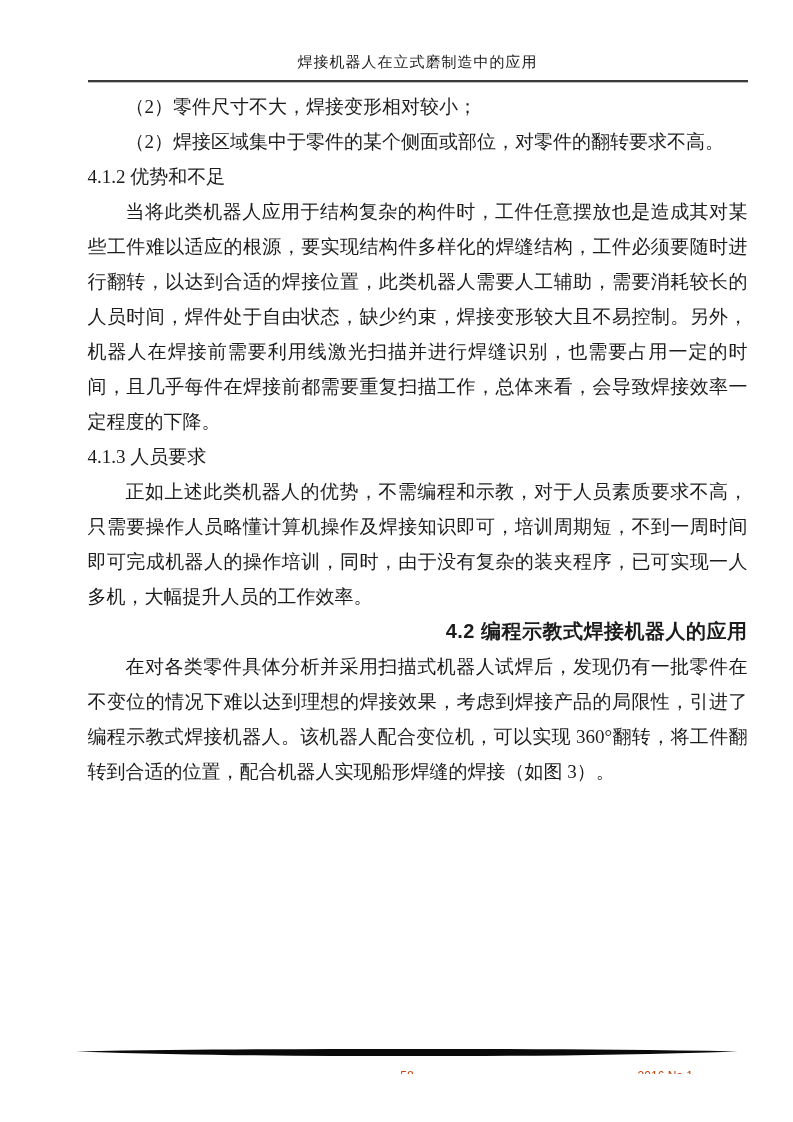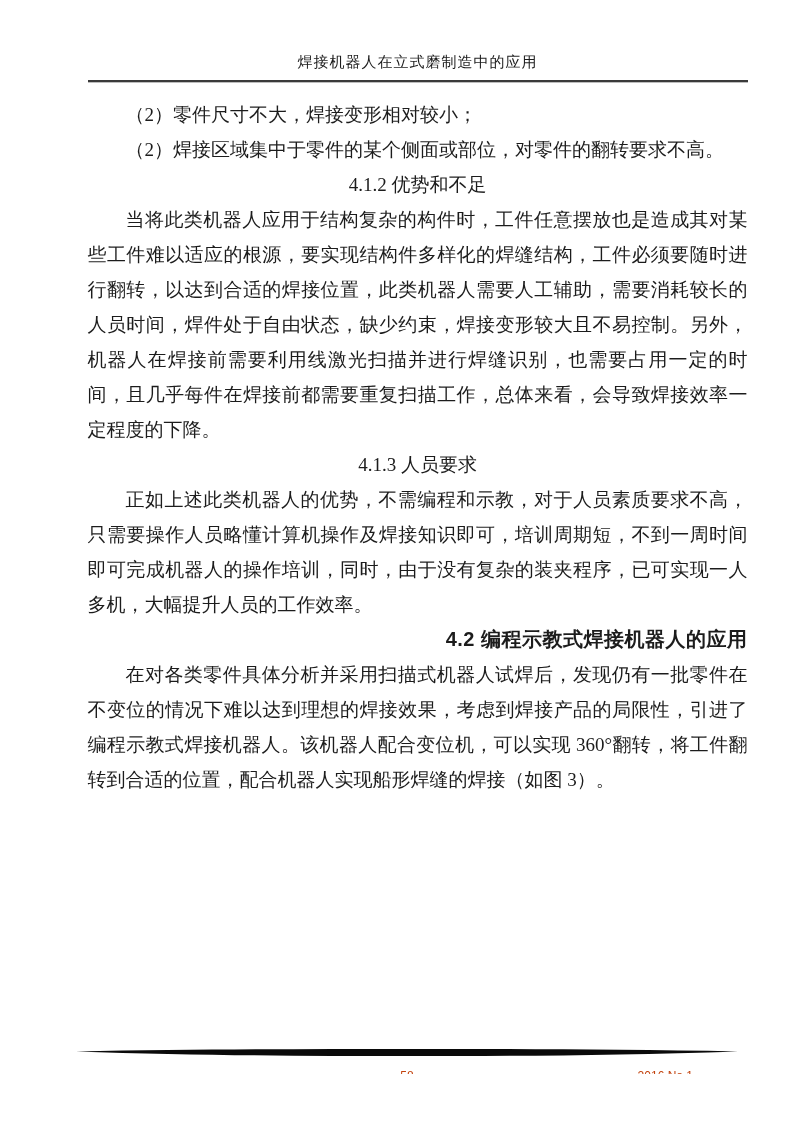--- a/index.html
+++ b/index.html
@@ -12,21 +12,21 @@
     width: 793px;
     height: 1074px;
     background: #ffffff;
     overflow: hidden;
     font-family: "Liberation Serif", "DejaVu Serif", serif;
     color: #1c1c1c;
     padding-left: 21px;
   }
   .column {
     width: 660px;
-    margin: 8px auto;
+    margin: 0 auto;
   }
   
   .header {
     padding-top: 52px;
   }
   .header-title {
     text-align: center;
     font-size: 15px;
     line-height: 20px;
     letter-spacing: 1px;
@@ -46,21 +46,21 @@
     text-align: justify;
   }
   .content p {
     margin: 0;
     text-indent: 2em;
   }
   .content .h3 {
     margin: 0;
     font-size: 19px;
     font-weight: normal;
-    text-align: center;
+    text-align: left;
     text-indent: 0;
   }
   .content .h2 {
     margin: 0;
     font-size: 20px;
     font-weight: bold;
     font-family: "Liberation Sans", "DejaVu Sans", sans-serif;
     text-align: right;
     text-indent: 0;
     letter-spacing: 0.5px;

